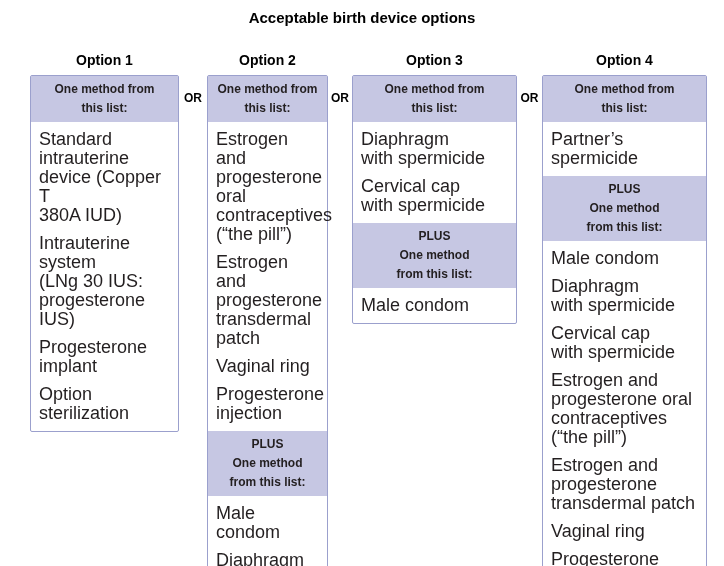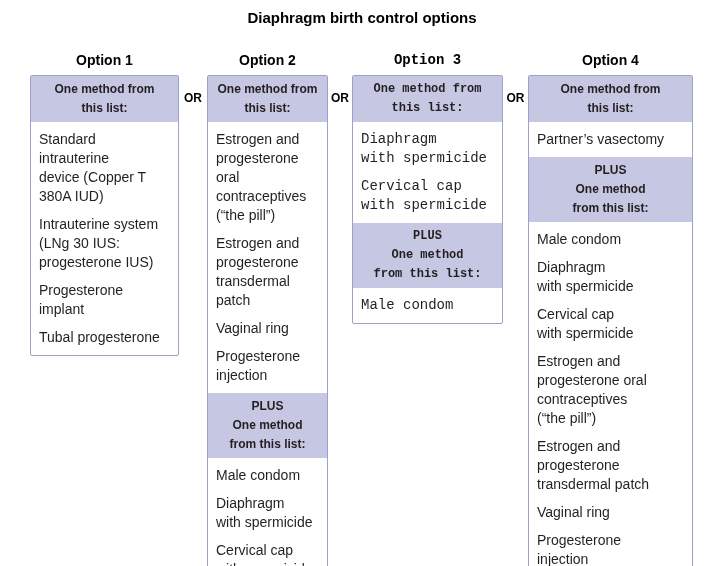--- a/index.html
+++ b/index.html
@@ -19,76 +19,76 @@
     margin:0;padding-top:9px;
     text-align:center;font-size:15px;font-weight:bold;color:#000;
   }
   .row{
     display:flex;align-items:flex-start;
     padding-left:30px;margin-top:26px;
   }
   .column{display:flex;flex-direction:column;flex:none;}
   .col-1{width:149px;}
   .col-2{width:121px;}
-  .col-3{width:151px;font-family:Liberation Mono, monospace;}
+  .col-3{width:165px;}
   .col-4{width:165px;}
   .col-label{
     margin:0 0 7px 0;text-align:center;
     font-size:14px;font-weight:bold;color:#000;
   }
   .box{
     box-sizing:border-box;width:100%;
     border:1.5px solid var(--box-border);
     border-radius:2px;background:#fff;
   }
   .band{
     background:var(--band-fill);
     font-weight:bold;text-align:center;
     font-size:12px;line-height:19px;
     padding:4px 2px;
     white-space:pre-line;
   }
   .list{padding:8px 8px 8px 8px;}
   .item{
     margin:0 0 9px 0;
-    font-size:14px;line-height:19px;
+    font-size:18px;line-height:19px;
     white-space:pre-line;
   }
   .item:last-child{margin-bottom:0;}
   .or{
     flex:none;text-align:center;
     font-size:12px;font-weight:bold;color:#000;
     margin-top:39px;
   }
   .or-1{width:28px;}
   .or-2{width:24px;}
   .or-3{width:25px;}
 </style>
 </head>
 <body>
 
 <div class="canvas">
-  <h1 class="title">Diaphragm birth control options</h1>
+  <h1 class="title">Acceptable birth device options</h1>
   <div class="row">
       <section class="column col-1">
         <h2 class="col-label">Option 1</h2>
         <div class="box">
           <div class="band">One method from
 this list:</div>
           <div class="list">
             <p class="item">Standard
 intrauterine
 device (Copper T
 380A IUD)</p>
             <p class="item">Intrauterine system
 (LNg 30 IUS:
 progesterone IUS)</p>
             <p class="item">Progesterone
 implant</p>
-            <p class="item">Tubal progesterone</p>
+            <p class="item">Option sterilization</p>
           </div>
         </div>
       </section>
       <div class="or or-1">OR</div>
       <section class="column col-2">
         <h2 class="col-label">Option 2</h2>
         <div class="box">
           <div class="band">One method from
 this list:</div>
           <div class="list">
@@ -135,21 +135,21 @@
           </div>
         </div>
       </section>
       <div class="or or-3">OR</div>
       <section class="column col-4">
         <h2 class="col-label">Option 4</h2>
         <div class="box">
           <div class="band">One method from
 this list:</div>
           <div class="list">
-            <p class="item">Partner’s vasectomy</p>
+            <p class="item">Partner’s spermicide</p>
           </div>
           <div class="band">PLUS
 One method
 from this list:</div>
           <div class="list">
             <p class="item">Male condom</p>
             <p class="item">Diaphragm
 with spermicide</p>
             <p class="item">Cervical cap
 with spermicide</p>

